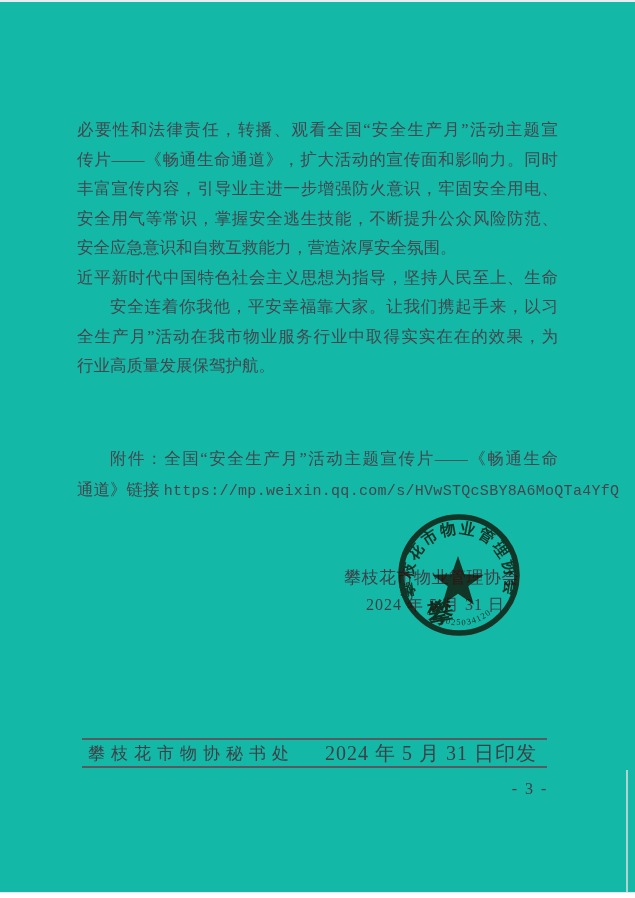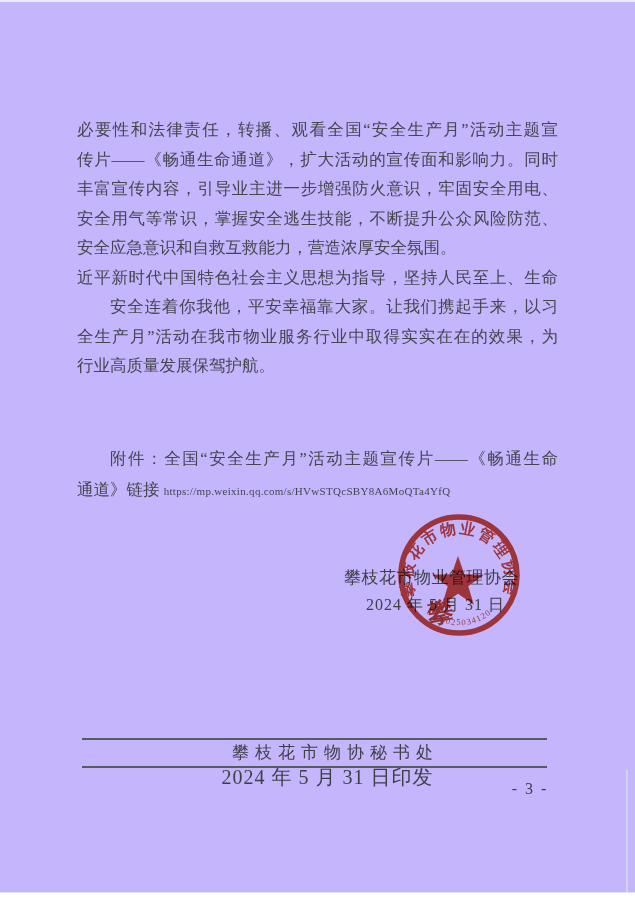--- a/index.html
+++ b/index.html
@@ -1,50 +1,50 @@
 <!DOCTYPE html>
 <html><head>
 <meta charset="utf-8">
 <style>
   html,body { margin:0; padding:0; background:#ffffff; }
   .screen {
     position:relative; width:635px; height:898px; overflow:hidden;
-    background:#c4b5fd;
+    background:#14b8a6;
     font-family:"Liberation Serif","DejaVu Serif",serif;
   }
   
   .edge-top    { position:absolute; left:0; top:0; right:0; height:2px; background:#e9edf1; }
   .edge-right  { position:absolute; right:7px; top:770px; bottom:5px; width:2px; background:#d6dbdf; opacity:.8; }
   .edge-bottom { position:absolute; left:0; right:0; bottom:0; height:5px; background:#ffffff; border-top:1px solid #e3e7eb; }
 
   
   .bodytext { position:absolute; left:77px; top:115px; width:481px; color:#45464e; font-size:16.5px; }
   .ln { height:29.5px; line-height:29.5px; text-align:justify; text-align-last:justify; overflow:hidden; }
   .ln.nf  { text-align-last:left; }
   .ln.ind { text-indent:33px; }
 
   
   .attach { position:absolute; left:77px; top:443px; width:481px; color:#45464e; font-size:16.5px; }
   .attach .l1 { height:31px; line-height:31px; text-indent:33px; text-align:justify; text-align-last:justify; }
   .attach .l2 { height:31px; line-height:31px; white-space:nowrap; }
-  .attach .url { font-family:Liberation Serif, serif; font-size:11px; letter-spacing:.3px; }
+  .attach .url { font-family:Liberation Mono, monospace; font-size:15px; letter-spacing:.3px; }
 
   
   .sig-org  { position:absolute; left:344px; top:566px; font-size:17px; letter-spacing:.5px; color:#3f4047; }
   .sig-date { position:absolute; left:366px; top:595px; font-size:16px; letter-spacing:1px;  color:#3f4047;font-family:Liberation Serif, serif; }
 
   
   .seal { position:absolute; left:389px; top:505px; width:140px; height:150px; mix-blend-mode:multiply; opacity:.92; }
 
   
   .rule { position:absolute; left:82px; width:465px; background:#565b62; }
   .rule1 { top:738px; height:2px; }
   .rule2 { top:766px; height:1.5px; }
-  .footer-row { position:absolute; left:98px; top:741px; width:465px; height:25px;
-                display:flex; justify-content:space-between; align-items:center; color:#3f4047;flex-direction:column; }
+  .footer-row { position:absolute; left:78px; top:741px; width:465px; height:25px;
+                display:flex; justify-content:space-between; align-items:center; color:#3f4047; }
   .f-left  { font-size:17px; letter-spacing:6px; padding-left:10px; white-space:nowrap; }
   .f-right { font-size:20px; letter-spacing:1px; padding-right:6px; white-space:nowrap; }
   .pagenum { position:absolute; left:500px; top:780px; width:60px; text-align:center;
              font-size:16px; letter-spacing:2px; color:#3f4047; }
 </style>
 </head>
 <body>
 
 <div class="screen">
   <div class="edge-top"></div>

